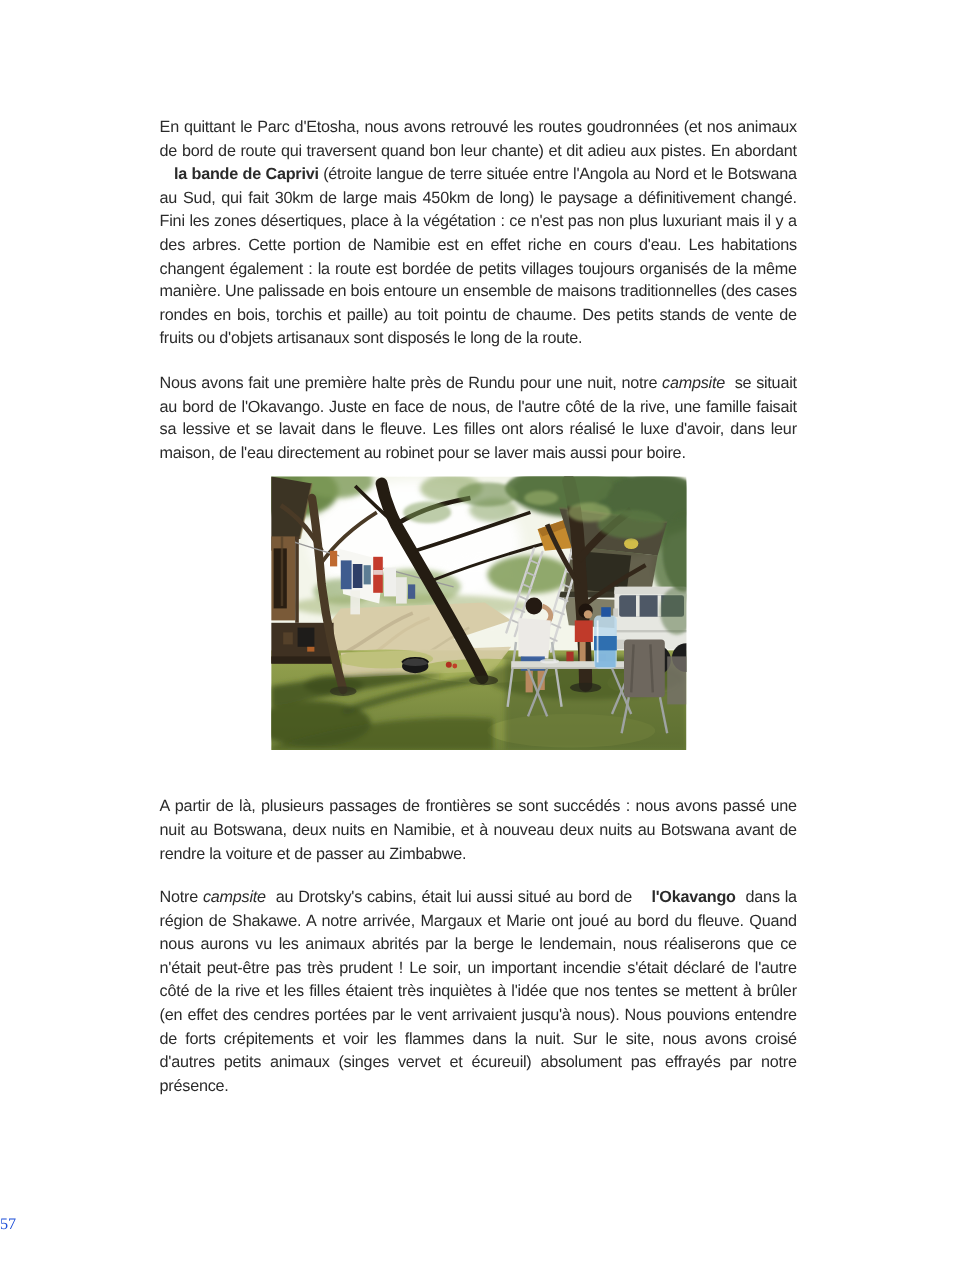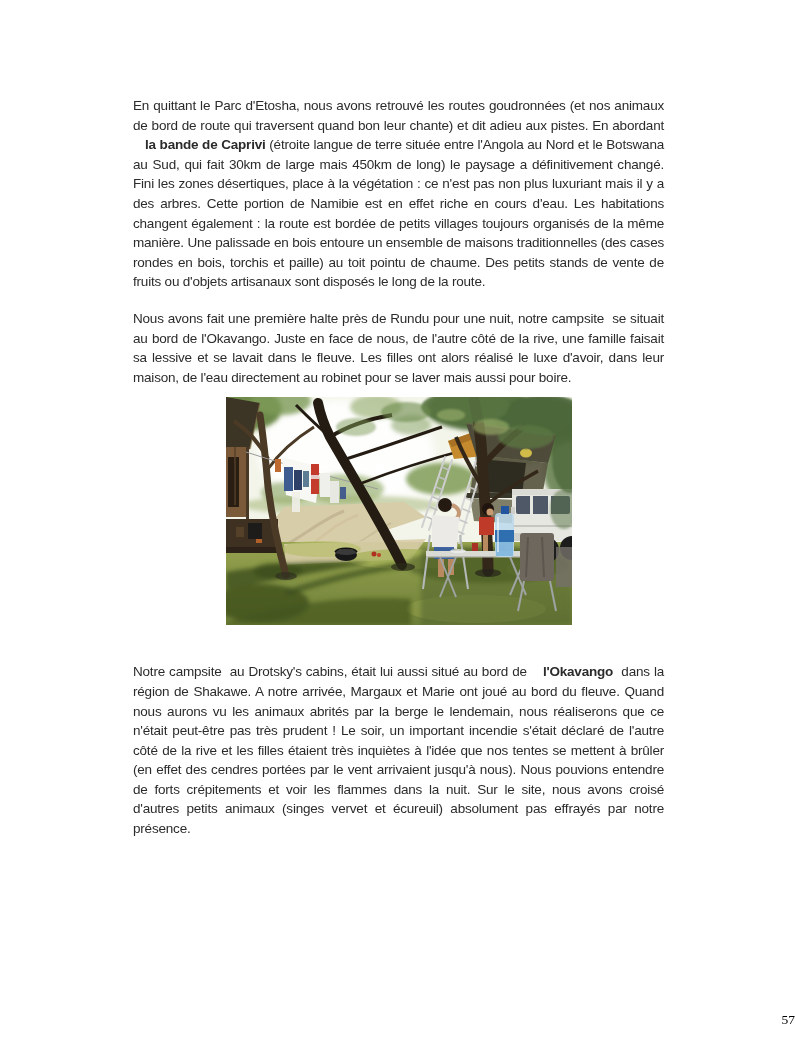--- a/index.html
+++ b/index.html
@@ -10,30 +10,30 @@
   .content{
     position:absolute;left:133px;top:96px;width:531px;
     display:flex;flex-direction:column;
   }
   .content p{
     margin:0 0 17px 0;
     font-size:13.5px;line-height:19.6px;letter-spacing:-0.2px;
     text-align:justify;
   }
   .content p span.b{font-weight:bold;margin-left:12px;}
-  .content p span.i{}
+  .content p span.i{font-style:italic;}
   figure.photo{
     margin:-7px auto 37px auto;width:346px;height:228px;padding:0;
     flex:0 0 auto;
   }
   figure.photo svg{display:block;width:346px;height:228px;}
   .page-number{
-    position:absolute;left:0;right:0;top:1012px;text-align:right;
+    position:absolute;left:0;right:0;top:1012px;text-align:left;
     font-family:"Liberation Serif","DejaVu Serif",serif;
-    font-size:13.5px;color:#000000;
+    font-size:13.5px;color:#1d4ed8;
   }
 </style>
 </head>
 <body>
 
 <div class="page">
   <div class="content">
     <div id="paragraphs-before">
         <p><span>En quittant le Parc d'Etosha, nous avons retrouvé les routes goudronnées (et nos animaux de bord de route qui traversent quand bon leur chante) et dit adieu aux pistes. En abordant </span><span class="b">la bande de Caprivi</span><span> (étroite langue de terre située entre l'Angola au Nord et le Botswana au Sud, qui fait 30km de large mais 450km de long) le paysage a définitivement changé. Fini les zones désertiques, place à la végétation : ce n'est pas non plus luxuriant mais il y a des arbres. Cette portion de Namibie est en effet riche en cours d'eau. Les habitations changent également : la route est bordée de petits villages toujours organisés de la même manière. Une palissade en bois entoure un ensemble de maisons traditionnelles (des cases rondes en bois, torchis et paille) au toit pointu de chaume. Des petits stands de vente de fruits ou d'objets artisanaux sont disposés le long de la route.</span></p>
         <p><span>Nous avons fait une première halte près de Rundu pour une nuit, notre </span><span class="i">campsite</span><span>&nbsp; se situait au bord de l'Okavango. Juste en face de nous, de l'autre côté de la rive, une famille faisait sa lessive et se lavait dans le fleuve. Les filles ont alors réalisé le luxe d'avoir, dans leur maison, de l'eau directement au robinet pour se laver mais aussi pour boire.</span></p>
@@ -252,17 +252,18 @@
         <g>
           <ellipse cx="120" cy="158" rx="11" ry="6" fill="#181818"></ellipse>
           <ellipse cx="120" cy="155" rx="11" ry="3" fill="#3a3a3a"></ellipse>
           <path d="M109,155 C112,150 128,150 131,155" stroke="#111111" stroke-width="1.5" fill="none"></path>
           <circle cx="148" cy="157" r="2.5" fill="#b03020"></circle>
           <circle cx="153" cy="158" r="2" fill="#c04028"></circle>
         </g>
       </svg>
     </figure>
     <div id="paragraphs-after">
+        <p><span>A partir de là, plusieurs passages de frontières se sont succédés : nous avons passé une nuit au Botswana, deux nuits en Namibie, et à nouveau deux nuits au Botswana avant de rendre la voiture et de passer au Zimbabwe.</span></p>
         <p><span>Notre </span><span class="i">campsite</span><span>&nbsp; au Drotsky's cabins, était lui aussi situé au bord de </span><span class="b">l'Okavango</span><span>&nbsp; dans la région de Shakawe. A notre arrivée, Margaux et Marie ont joué au bord du fleuve. Quand nous aurons vu les animaux abrités par la berge le lendemain, nous réaliserons que ce n'était peut-être pas très prudent ! Le soir, un important incendie s'était déclaré de l'autre côté de la rive et les filles étaient très inquiètes à l'idée que nos tentes se mettent à brûler (en effet des cendres portées par le vent arrivaient jusqu'à nous). Nous pouvions entendre de forts crépitements et voir les flammes dans la nuit. Sur le site, nous avons croisé d'autres petits animaux (singes vervet et écureuil) absolument pas effrayés par notre présence.</span></p>
       </div>
   </div>
   <div class="page-number">57</div>
 </div>
 
 </body></html>

